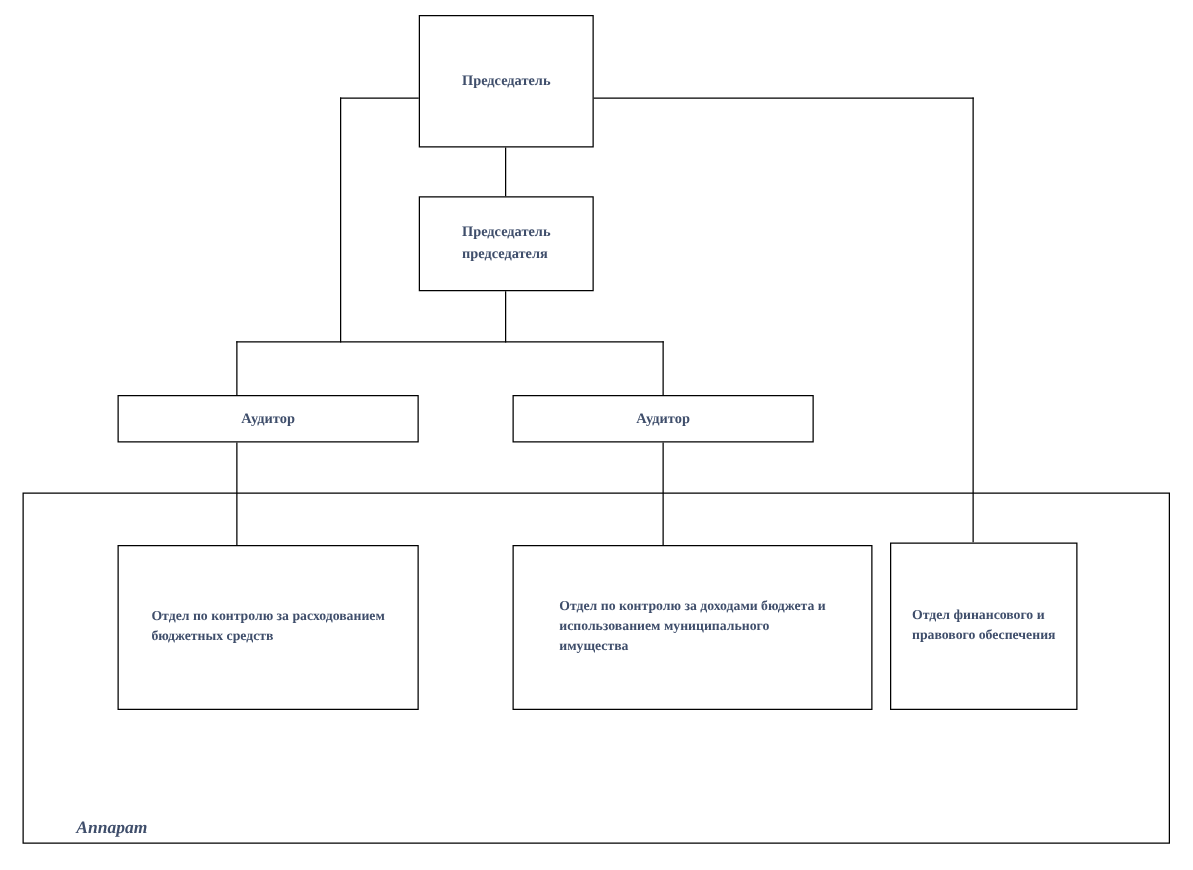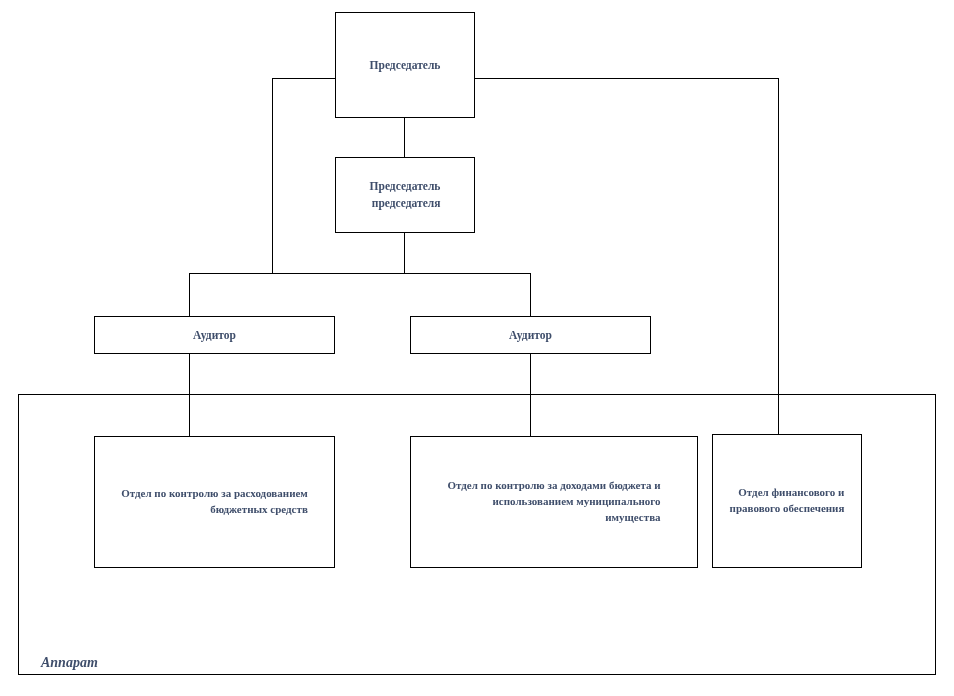--- a/index.html
+++ b/index.html
@@ -18,21 +18,21 @@
     overflow: hidden;
   }
   .node {
     position: absolute;
     box-sizing: border-box;
     border: 1px solid #000000;
     background: #ffffff;
     display: flex;
     align-items: center;
     justify-content: center;
-    text-align: right;
+    text-align: left;
     z-index: 3;
   }
   .node-label {
     display: block;
     color: #3f4e6b;
     font-weight: bold;
     font-size: 11.5px;
     line-height: 1.45;
     padding: 0 10px;
     white-space: pre-line;
@@ -51,20 +51,21 @@
     z-index: 2;
   }
   .group-title {
     position: absolute;
     color: #3f4e6b;
     font-weight: bold;
     font-style: italic;
     font-size: 14px;
     z-index: 4;
     white-space: nowrap;
+    margin-left: 20px;
   }
 </style>
 </head>
 <body>
 
 <div id="chart-root">
 
   <div class="connector" style="left:404px; top:117px; width:1px; height:41px;"></div>
 
   <div class="connector" style="left:272px; top:78px; width:203px; height:1px;"></div>

